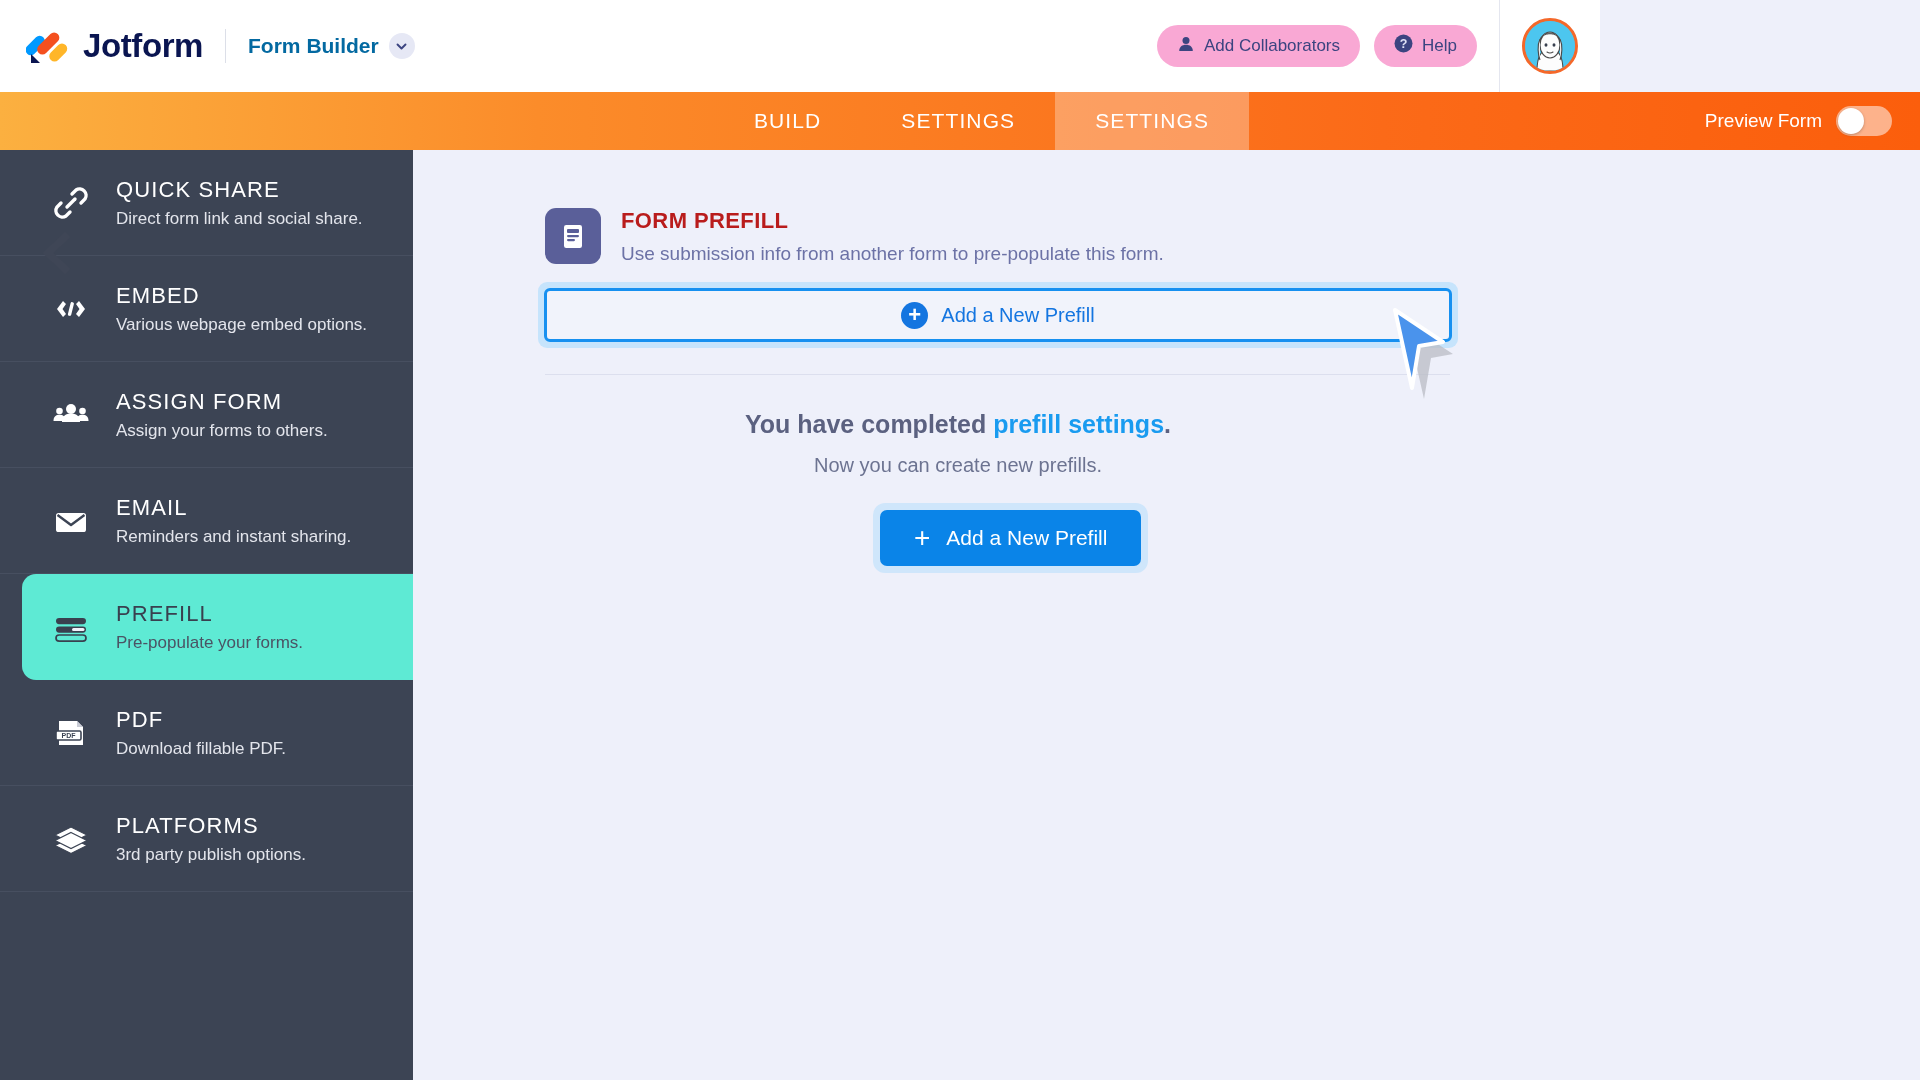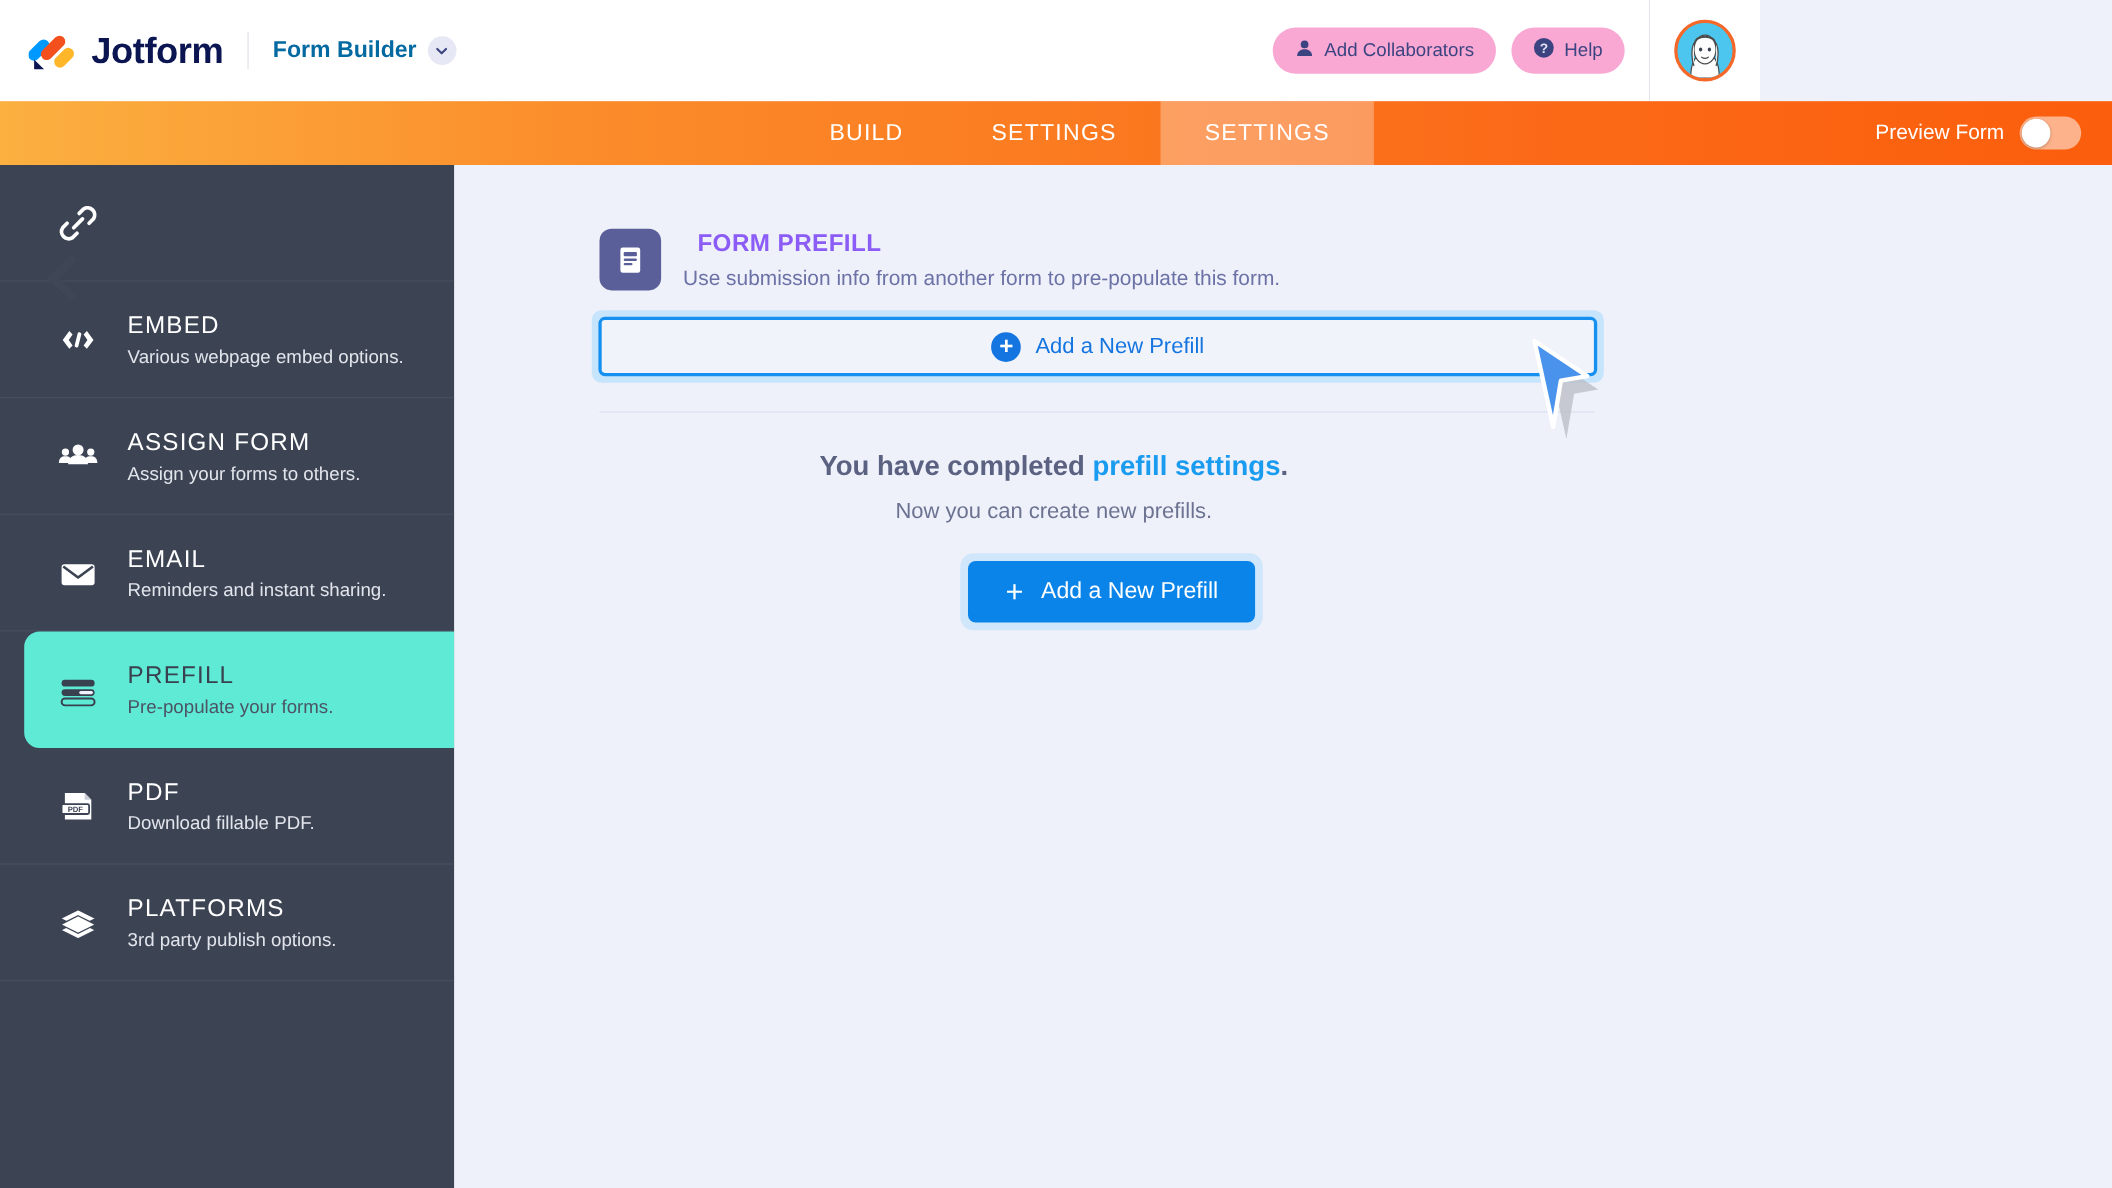--- a/index.html
+++ b/index.html
@@ -117,21 +117,21 @@
   }
   .panel-header {
     position: absolute; left: 545px; top: 208px;
     display: flex; align-items: flex-start; gap: 20px;
   }
   .panel-icon {
     width: 56px; height: 56px; border-radius: 11px; background: #5a5f99;
     display: flex; align-items: center; justify-content: center; flex: 0 0 auto;
   }
   .panel-title {
-    font-size: 22px; color: #8b5cf6; font-weight: bold; letter-spacing: .4px; margin-left: 13px;
+    font-size: 22px; color: #b91c1c; font-weight: bold; letter-spacing: .4px;
   }
   .panel-sub { font-size: 19px; color: #6c72a6; margin-top: 9px; }
 
   .addbar-outer {
     position: absolute; left: 538px; top: 282px; width: 920px; height: 66px;
     background: #c6e4fc; border-radius: 9px;
     display: flex; align-items: center; justify-content: center;
   }
   .addbar-inner {
     width: 908px; height: 54px; border: 3px solid #1690f0; border-radius: 6px;
@@ -255,20 +255,24 @@
   <div class="side-item">
     <span class="side-icon">
       <svg width="40" height="40" viewBox="0 0 40 40">
         <g stroke="#ffffff" stroke-width="3.4" fill="none" stroke-linecap="round">
           <path d="M16 24 L24 16"></path>
           <path d="M21 11 L25 7 A6.5 6.5 0 0 1 34 16 L30 20"></path>
           <path d="M19 29 L15 33 A6.5 6.5 0 0 1 6 24 L10 20"></path>
         </g>
       </svg>
     </span>
+    <span class="side-texts">
+      <span class="side-title">QUICK SHARE</span>
+      <span class="side-desc">Direct form link and social share.</span>
+    </span>
   </div>
 
   <div class="side-item">
     <span class="side-icon">
       <svg width="40" height="40" viewBox="0 0 40 40">
         <g fill="#ffffff">
           <path d="M12 12 L6 20 L12 28 L15 25 L11.5 20 L15 15 Z"></path>
           <path d="M28 12 L34 20 L28 28 L25 25 L28.5 20 L25 15 Z"></path>
           <rect x="18.2" y="13" width="3.4" height="14" rx="1.5" transform="rotate(14 20 20)"></rect>
         </g>

